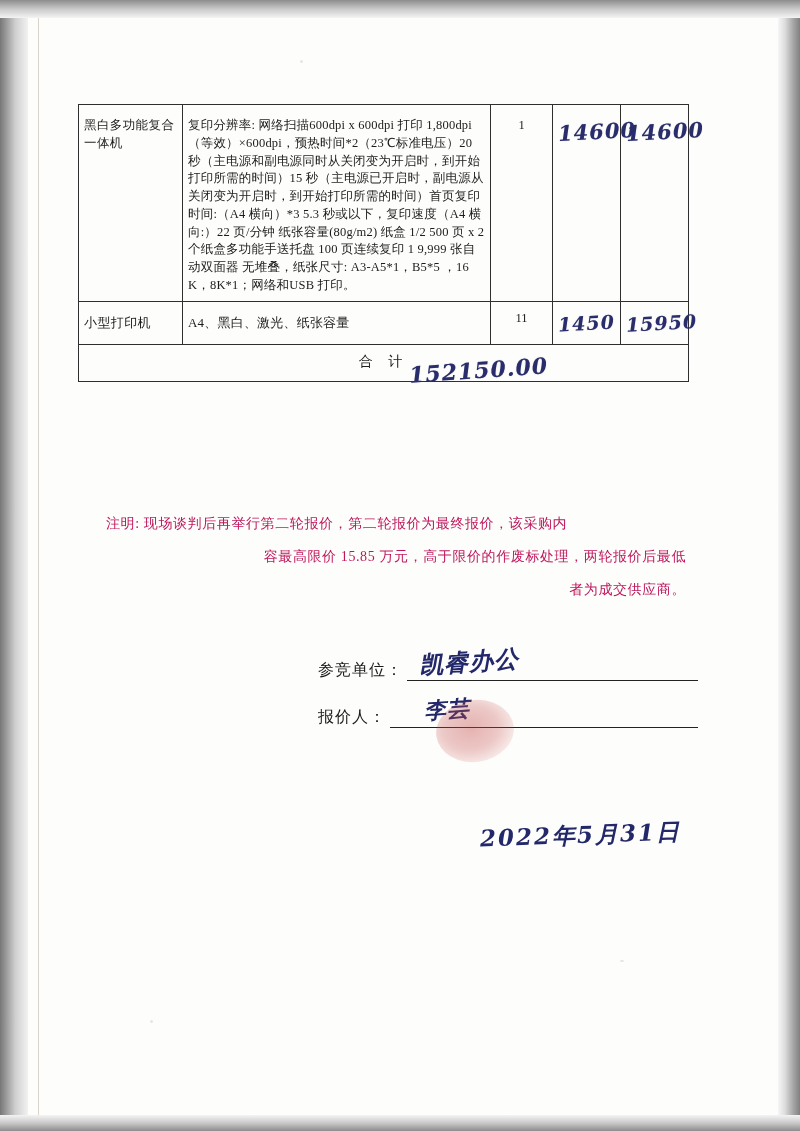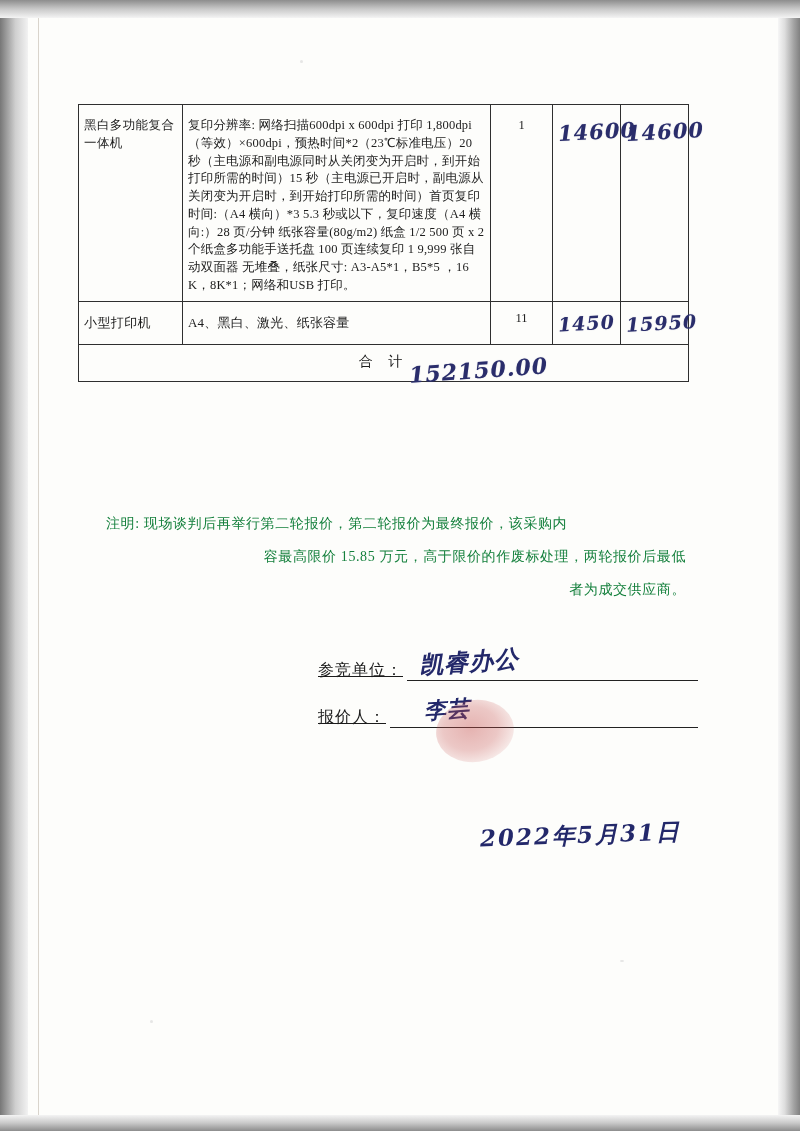--- a/index.html
+++ b/index.html
@@ -134,37 +134,36 @@
   }
 
   
   .note {
     position: absolute;
     left: 106px;
     top: 508px;
     width: 580px;
     font-size: 14px;
     line-height: 2.35;
-    color: #15803d;
+    color: #be185d;
     letter-spacing: .6px;
     font-family: "Liberation Serif", serif;
   }
   .note .indent { display: block; text-indent: 0; }
   .note .indent2 { display: block; padding-left: 32px; text-align: right; }
 
   
   .sig-block {
     position: absolute;
     left: 318px;
     top: 660px;
     width: 380px;
     font-size: 16px;
     color: #1b1b1b;
     letter-spacing: 1px;
-    text-decoration: underline;
   }
   .sig-line {
     display: flex;
     align-items: flex-end;
     margin-bottom: 26px;
     position: relative;
   }
   .sig-label { white-space: nowrap; }
   .sig-rule {
     flex: 1;
@@ -241,21 +240,21 @@
     <colgroup>
       <col class="col-name">
         <col class="col-spec">
         <col class="col-qty">
         <col class="col-price">
         <col class="col-total">
     </colgroup>
     <tbody>
       <tr>
         <td class="cell-name">黑白多功能复合一体机</td>
-        <td class="cell-spec">复印分辨率: 网络扫描600dpi x 600dpi 打印 1,800dpi（等效）×600dpi，预热时间*2（23℃标准电压）20 秒（主电源和副电源同时从关闭变为开启时，到开始打印所需的时间）15 秒（主电源已开启时，副电源从关闭变为开启时，到开始打印所需的时间）首页复印时间:（A4 横向）*3 5.3 秒或以下，复印速度（A4 横向:）28 页/分钟 纸张容量(80g/m2) 纸盒 1/2 500 页 x 2 个纸盒多功能手送托盘 100 页连续复印 1 9,999 张自动双面器 无堆叠，纸张尺寸: A3-A5*1，B5*5 ，16K，8K*1；网络和USB 打印。</td>
+        <td class="cell-spec">复印分辨率: 网络扫描600dpi x 600dpi 打印 1,800dpi（等效）×600dpi，预热时间*2（23℃标准电压）20 秒（主电源和副电源同时从关闭变为开启时，到开始打印所需的时间）15 秒（主电源已开启时，副电源从关闭变为开启时，到开始打印所需的时间）首页复印时间:（A4 横向）*3 5.3 秒或以下，复印速度（A4 横向:）22 页/分钟 纸张容量(80g/m2) 纸盒 1/2 500 页 x 2 个纸盒多功能手送托盘 100 页连续复印 1 9,999 张自动双面器 无堆叠，纸张尺寸: A3-A5*1，B5*5 ，16K，8K*1；网络和USB 打印。</td>
         <td class="cell-qty">1</td>
         <td class="cell-money">
           <span class="hand hand-num">14600</span>
         </td>
         <td class="cell-money">
           <span class="hand hand-num">14600</span>
         </td>
       </tr>
       <tr class="row-small">
         <td class="cell-name">小型打印机</td>

